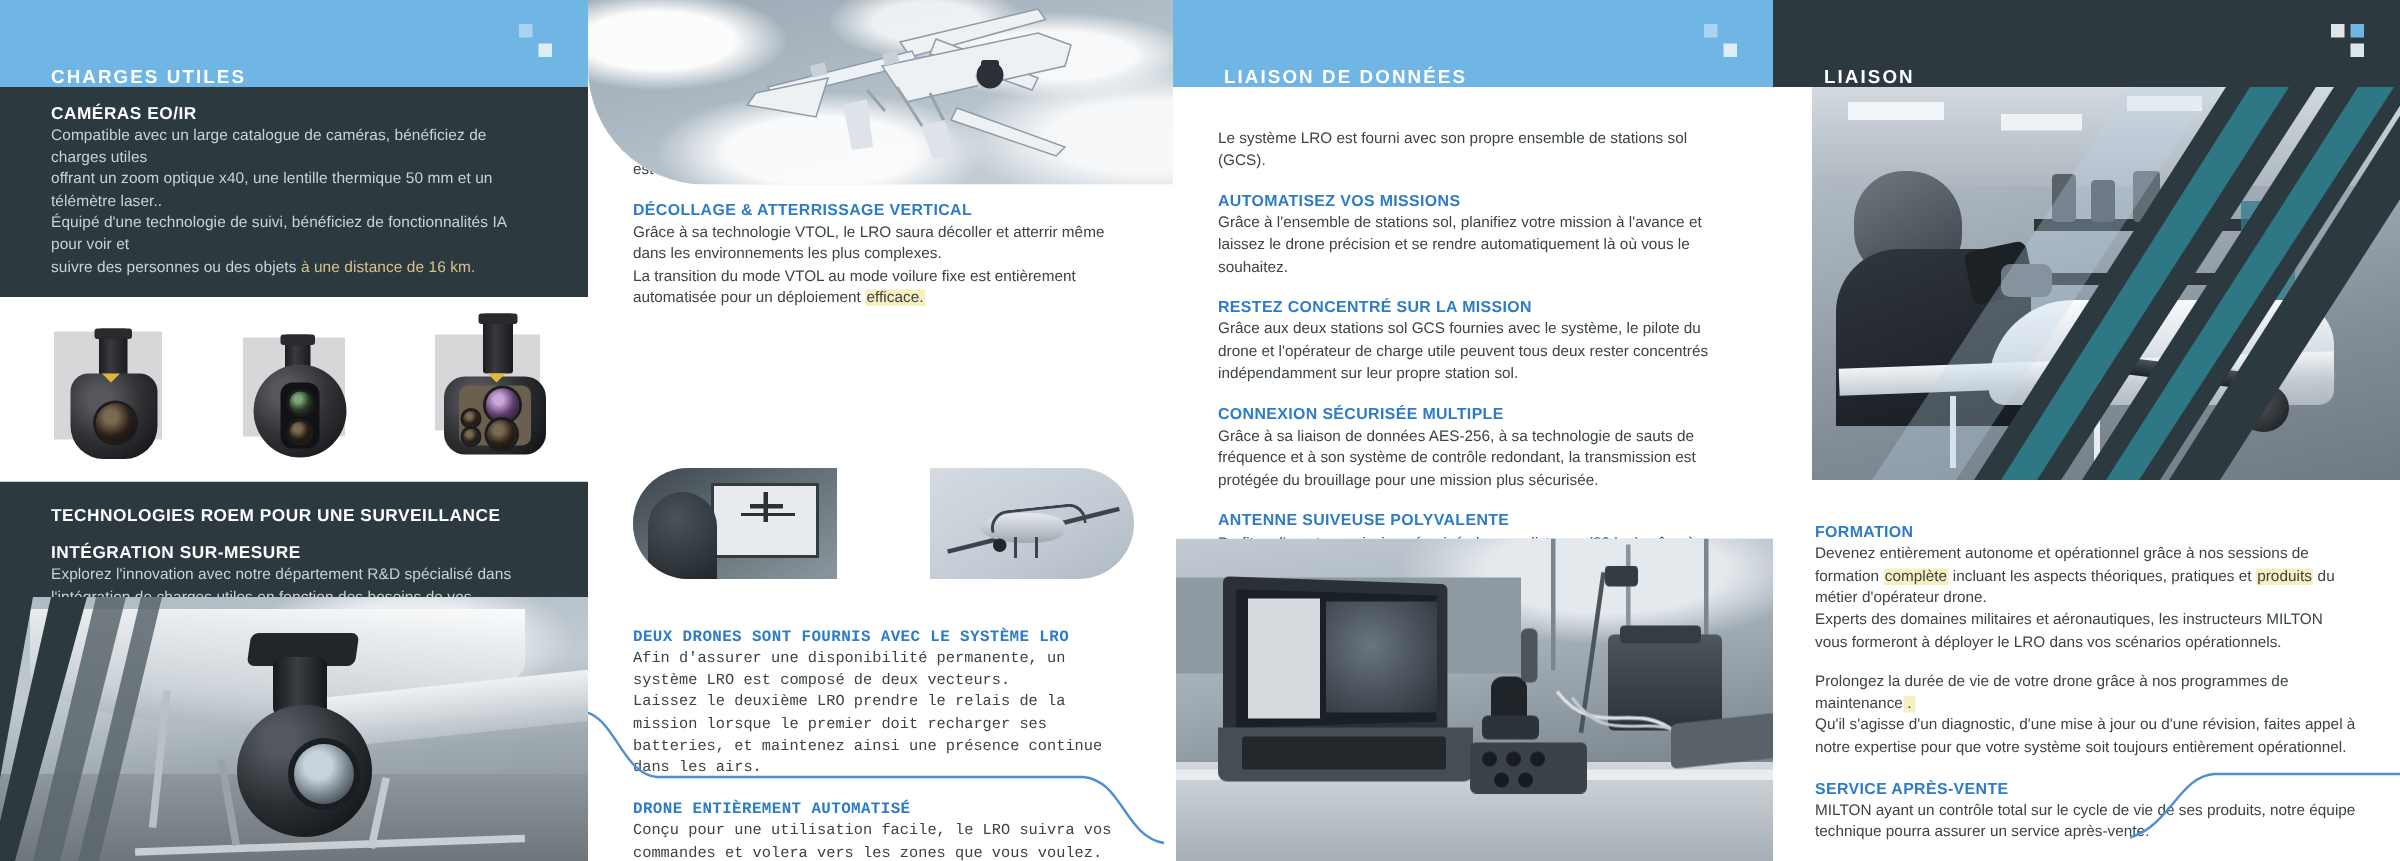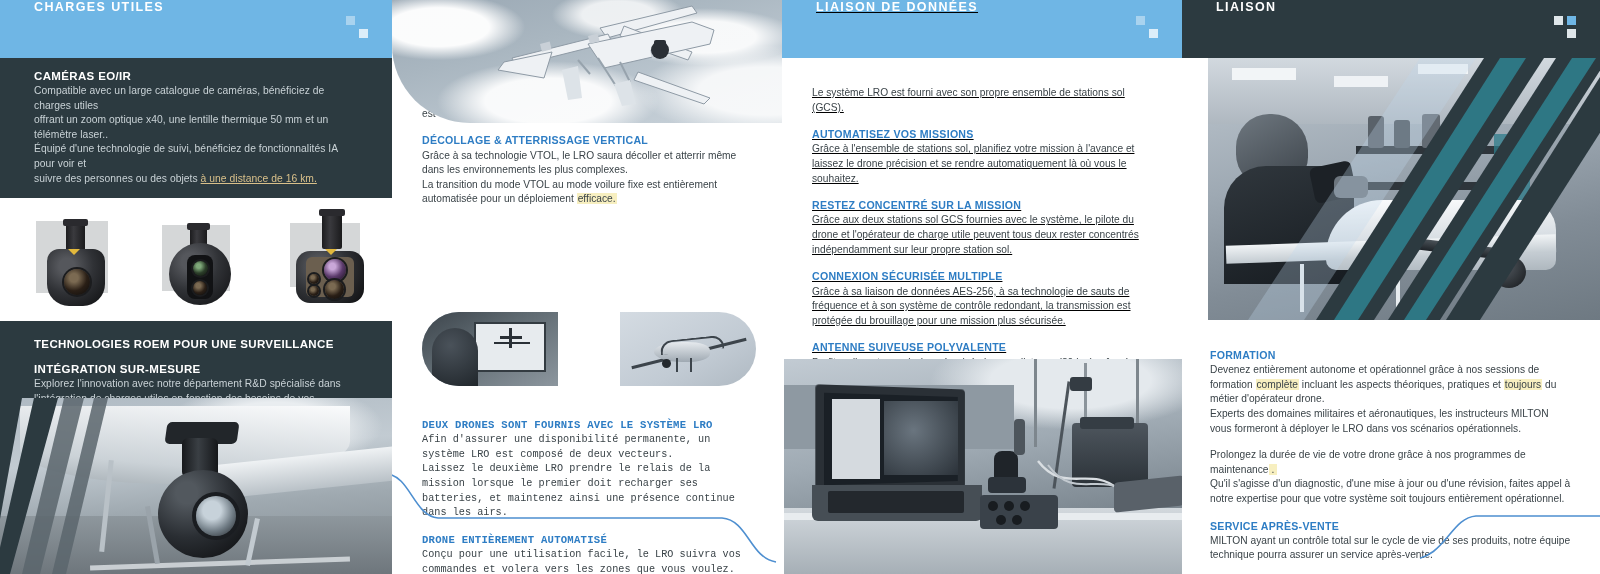--- a/index.html
+++ b/index.html
@@ -8,26 +8,26 @@
     width:1600px; height:574px;
     font-family:"Liberation Sans", sans-serif;
     overflow:hidden; position:relative;
   }
   .page{ position:absolute; inset:0; display:flex; }
 
   
   .col{ position:relative; height:574px; overflow:hidden; background:#fff; }
   .col-payloads { width:392px; }
   .col-vectors  { width:390px; }
-  .col-datalink { width:400px;text-decoration:underline; }
+  .col-datalink { width:400px; }
   .col-services { width:418px; }
 
   
   .banner{
-    height:58px; position:relative; display:flex; align-items:flex-start;
+    height:58px; position:relative; display:flex; align-items:flex-end;
   }
   .banner.blue{ background:#6FB6E5; }
   .banner.dark{ background:#2C3A40; }
   .banner-title{
     color:#ffffff; font-weight:bold; font-size:12.5px;
     letter-spacing:1.4px; margin-left:34px;
   }
   .sq-deco{ position:absolute; right:22px; top:16px; width:24px; height:24px; }
   .sq-deco i{ position:absolute; display:block; width:9px; height:9px; }
   .sq-deco i.a{ left:0;  top:0;  }
@@ -43,21 +43,21 @@
   
   .dark-block{ background:#2C3A40; padding:14px 34px 18px 34px; }
   .dark-block h4{
     color:#ffffff; font-size:11.5px; font-weight:bold; letter-spacing:.35px;
     margin-bottom:2px;
   }
   .dark-block p{
     color:#C9D2D6; font-size:10.3px; line-height:1.42; letter-spacing:.05px;
   }
   .dark-block .sub{ margin-top:13px; }
-  .hl-amber{ color:#D9C08A;text-decoration:underline; }
+  .hl-amber{ color:#D9C08A; }
   .center-blue{
     color:#6FB6E5; font-size:11.3px; font-weight:bold; text-align:center;
     letter-spacing:.5px; margin-top:16px;
   }
   .center-white{
     color:#ffffff; font-size:10.8px; font-weight:bold; text-align:center;
     margin-top:3px; letter-spacing:.05px;
   }
 
   
@@ -464,21 +464,21 @@
           <polygon points="364,0 388,0 218,262 196,262" fill="#2F7E8C" opacity=".9"></polygon>
           <polygon points="404,0 440,0 272,262 238,262" fill="#2C3A40"></polygon>
         </g>
       </svg>
     </div>
 
     <div class="light-block" style="position:absolute;top:348px;left:0;right:0;padding:0 28px;">
       <div class="grp">
         <h4>FORMATION</h4>
         <p>
-          <span>Devenez entièrement autonome et opérationnel grâce à nos sessions de formation </span><mark>complète</mark><span> incluant les aspects théoriques, pratiques et </span><mark>toujours</mark><span> du métier d'opérateur drone.</span>
+          <span>Devenez entièrement autonome et opérationnel grâce à nos sessions de formation </span><mark>complète</mark><span> incluant les aspects théoriques, pratiques et </span><mark>produits</mark><span> du métier d'opérateur drone.</span>
         </p>
         <p>Experts des domaines militaires et aéronautiques, les instructeurs MILTON vous formeront à déployer le LRO dans vos scénarios opérationnels.</p>
       </div>
 
       <div class="grp">
         <p>
           <span>Prolongez la durée de vie de votre drone grâce à nos programmes de maintenance</span><mark class="dot">.</mark>
         </p>
         <p>Qu'il s'agisse d'un diagnostic, d'une mise à jour ou d'une révision, faites appel à notre expertise pour que votre système soit toujours entièrement opérationnel.</p>
       </div>

